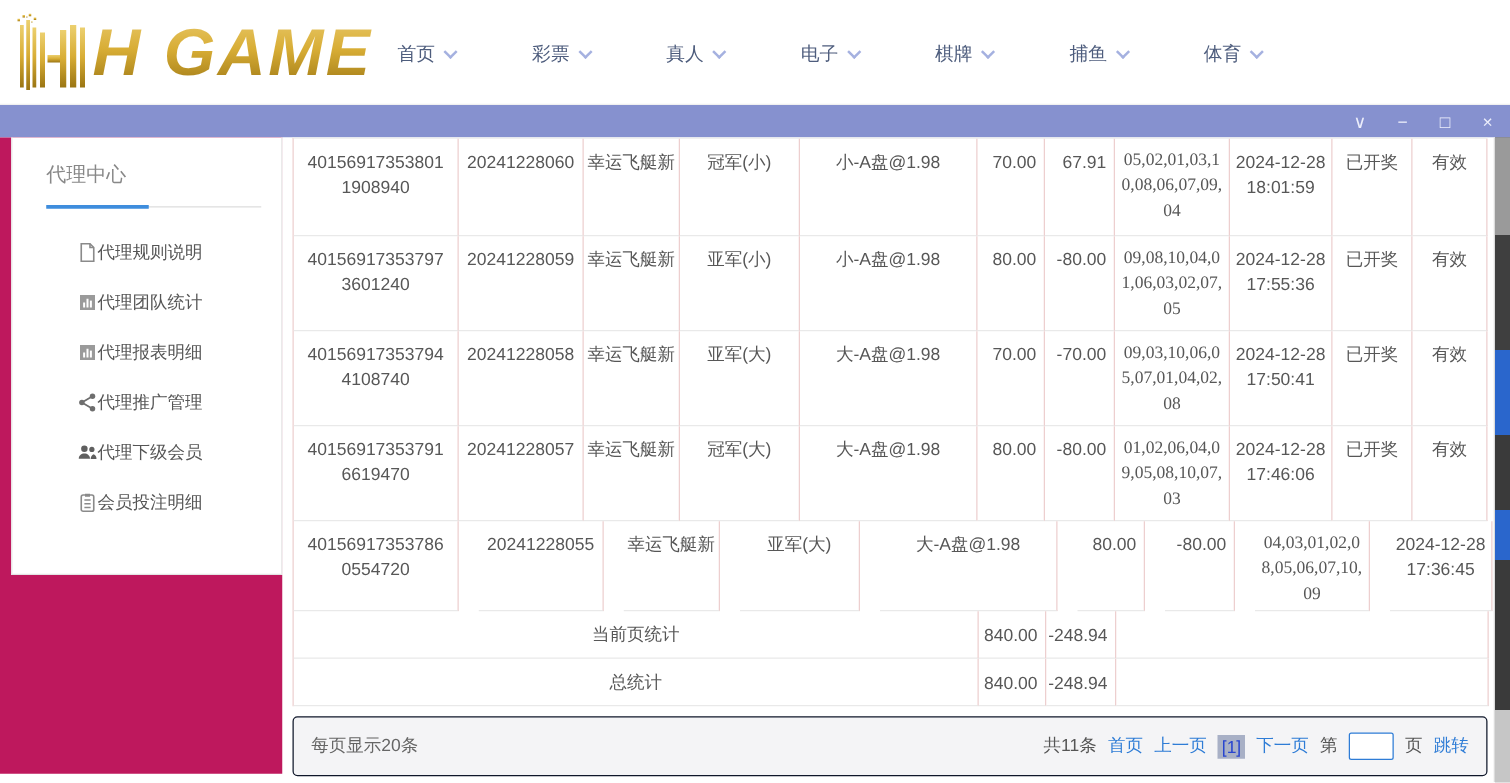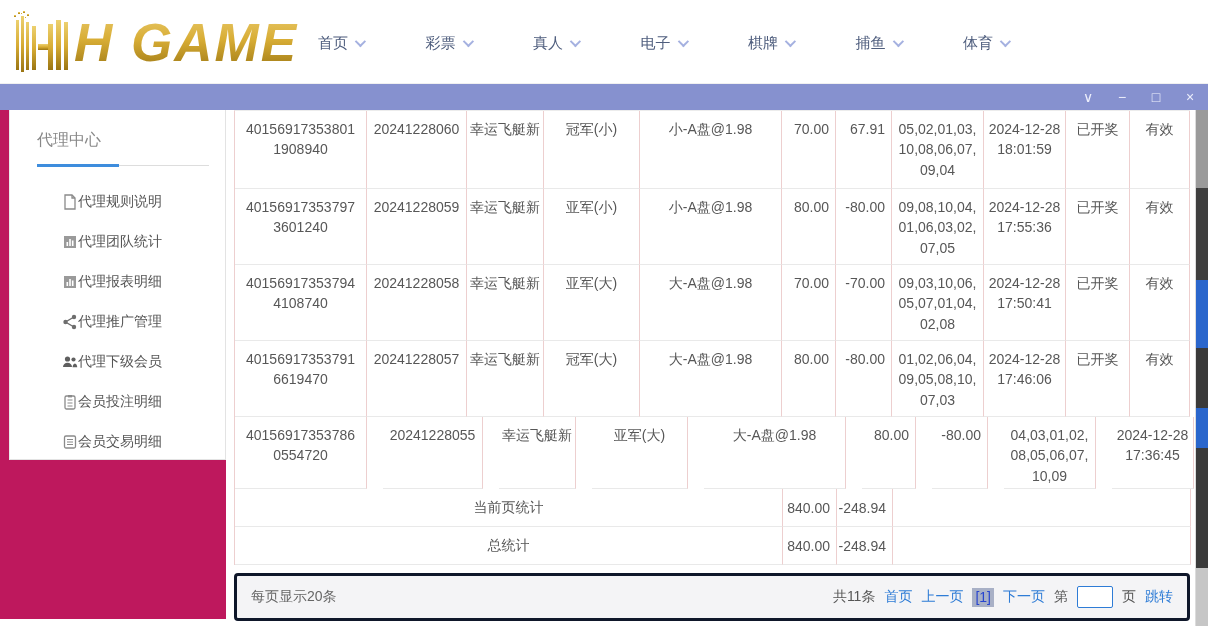--- a/index.html
+++ b/index.html
@@ -44,29 +44,29 @@
 
   
   .btable { position:absolute; left:8px; top:0; width:956px; border-top:1px solid #ececec; border-left:1px solid #edcfcf; }
   .trow { display:grid; grid-template-columns:132px 100px 77px 96px 142px 54px 56px 92px 82px 64px 60px; }
   .trow > div { border-right:1px solid #edcfcf; border-bottom:1px solid #e9e9e9;
                 font-size:14px; color:#575757; display:flex; justify-content:center;
                 align-items:flex-start; padding-top:8px; text-align:center; line-height:1.45; }
   .r78{height:78px;} .r76{height:76px;} .r72{height:72px;gap:16px;}
   .c-order { word-break:break-all; padding-left:9px; padding-right:9px; }
   .c-amount, .c-result { justify-content:flex-end !important; padding-right:6px; }
-  .c-numbers { word-break:break-all; padding-left:4px; padding-right:4px; }
+  .c-numbers { word-break:break-all; padding-left:4px; padding-right:4px;font-family:Liberation Serif, serif; }
   .srow { display:grid; grid-template-columns:548px 54px 56px 298px; }
   .srow > div { height:38px; border-right:1px solid #edcfcf; border-bottom:1px solid #e9e9e9;
                 font-size:14px; color:#575757; display:flex; align-items:center; justify-content:center; }
   .srow .s-amount, .srow .s-result { justify-content:flex-end; padding-right:6px; }
 
   
   .pager { position:absolute; left:8px; top:463px; width:956px; height:48px; background:#f4f4f6;
-           border:3px solid #0f172a; border-radius:4px; display:flex; align-items:center;
+           border:1px solid #0f172a; border-radius:4px; display:flex; align-items:center;
            justify-content:space-between; padding:0 14px; }
   .pager-left { font-size:14px; color:#666; }
   .pager-right { display:flex; align-items:center; gap:9px; font-size:14px; }
   .pg-text { color:#555; }
   .pg-link { color:#2e7cd6; cursor:pointer; text-decoration:none; }
   .pg-current { background:#a8b0c6; color:#2744cf; padding:0 3px; line-height:19px; cursor:pointer; }
   .pg-input { width:36px; height:22px; border:1px solid #2e7cd6; border-radius:2px; background:#fff; }
 
   
   .edge-strip { position:absolute; left:1196px; top:110px; width:12px; height:516px; background:#3a3a3a; }
@@ -205,27 +205,20 @@
           <span class="side-label">代理下级会员</span>
         </div>
         <div class="side-item">
           <svg width="15" height="16" viewBox="0 0 16 16">
               <rect x="3" y="2" width="10" height="13" rx="1.5" fill="none" stroke="#8a8a8a" stroke-width="1.3"></rect>
               <rect x="6" y="1" width="4" height="2.4" fill="#8a8a8a"></rect>
               <path d="M5.5 6h5M5.5 9h5M5.5 12h5" stroke="#8a8a8a" stroke-width="1.2"></path>
             </svg>
           <span class="side-label">会员投注明细</span>
         </div>
-        <div class="side-item">
-          <svg width="15" height="16" viewBox="0 0 16 16">
-              <rect x="2.5" y="2" width="11" height="12" rx="1.5" fill="none" stroke="#8a8a8a" stroke-width="1.3"></rect>
-              <path d="M5 5.5h6M5 8h6M5 10.5h6" stroke="#8a8a8a" stroke-width="1.2"></path>
-            </svg>
-          <span class="side-label">会员交易明细</span>
-        </div>
       </div>
     </div>
   </div>
 
   <div class="main-zone">
 
     <div class="btable">
 
       <div class="trow r78">
         <div class="c-order">401569173538011908940</div>

